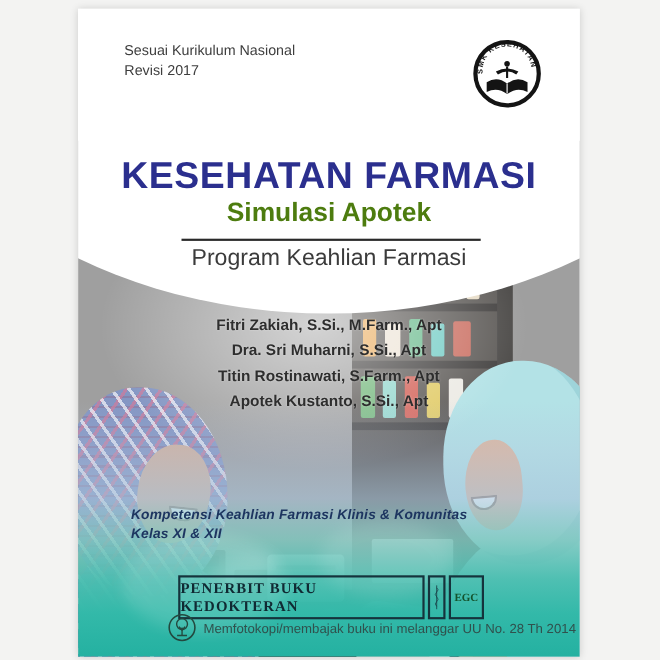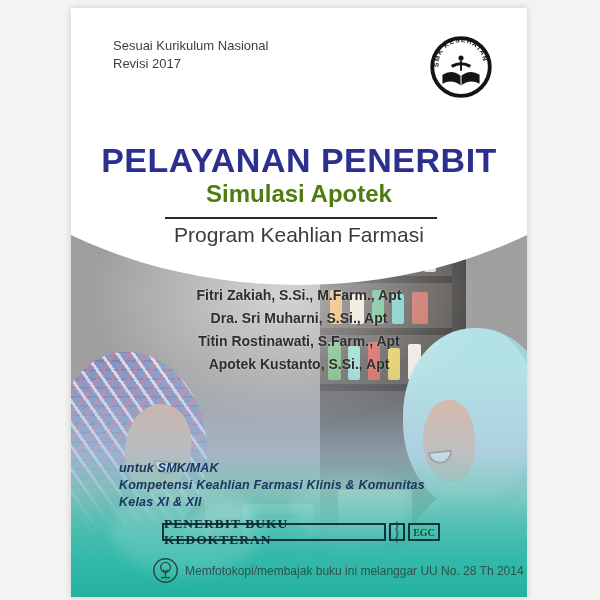--- a/index.html
+++ b/index.html
@@ -79,21 +79,21 @@
   .emblem{position:absolute;right:34px;top:27px;width:64px;height:64px;}
   .title{position:absolute;left:0;right:0;top:133px;text-align:center;font-size:34px;font-weight:bold;
     letter-spacing:.5px;}
   .subtitle{position:absolute;left:0;right:0;top:172px;text-align:center;font-size:24px;font-weight:bold;}
   .rule{position:absolute;left:94px;top:209px;width:272px;height:2px;background:#2a2a2a;}
   .program{position:absolute;left:0;right:0;top:215px;text-align:center;font-size:21px;color:#3b3b3b;}
   .authors{position:absolute;left:0;right:0;top:276px;text-align:center;font-size:14px;font-weight:bold;
     line-height:23px;color:#2e2e2e;text-shadow:0 0 2px rgba(255,255,255,.45);}
   .audience{position:absolute;left:48px;top:452px;font-size:12.5px;font-weight:bold;font-style:italic;
     line-height:17px;letter-spacing:.2px;}
-  .pubbar{position:absolute;left:91px;top:515px;display:flex;gap:3px;align-items:stretch;height:18px;}
+  .pubbar{position:absolute;left:91px;top:515px;display:flex;gap:3px;align-items:stretch;height:40px;}
   .pubbar .bx{border:2px solid #15333c;display:flex;align-items:center;justify-content:center;box-sizing:border-box;}
   .pub-name{width:224px;font-family:"Liberation Serif",serif;font-weight:bold;font-size:13.5px;
     letter-spacing:1px;color:#102a33;}
   .pub-snake{width:16px;}
   .pub-egc{width:32px;font-family:"Liberation Serif",serif;font-weight:bold;font-size:10px;color:#14532d;}
   .legal{position:absolute;left:81px;top:549px;display:flex;align-items:center;gap:6px;}
   .legal-logo{width:27px;height:27px;flex:0 0 auto;}
   .legal-text{font-size:12px;color:#30514d;}
 </style>
 </head>
@@ -174,34 +174,33 @@
         <text font-size="10.5" font-weight="bold" fill="#141414" letter-spacing="1.5">
           <textPath href="#embArc" startOffset="6%">SMK KESEHATAN</textPath>
         </text>
         <circle cx="50" cy="36" r="4" fill="#141414"></circle>
         <path d="M48.5,40 h3 v16 h-3 z" fill="#141414"></path>
         <path d="M34,47 Q50,38 66,47 L63,51 Q50,43 37,51 Z" fill="#141414"></path>
         <path d="M21,62 q15,-9 29,2 q14,-11 29,-2 l0,14 q-15,-8 -29,3 q-14,-11 -29,-3 z" fill="#141414"></path>
         <path d="M50,64 v14" stroke="#fff" stroke-width="1.6"></path>
       </svg>
 
-      <div class="title" style="color: rgb(43, 47, 142);">PELAYANAN PENERBIT</div>
+      <div class="title" style="color: rgb(43, 47, 142);">KESEHATAN FARMASI</div>
       <div class="subtitle" style="color: #4d7c0f;">Simulasi Apotek</div>
       <div class="rule"></div>
       <div class="program">Program Keahlian Farmasi</div>
 
       <div class="authors">
         <div>Fitri Zakiah, S.Si., M.Farm., Apt</div>
         <div>Dra. Sri Muharni, S.Si., Apt</div>
         <div>Titin Rostinawati, S.Farm., Apt</div>
         <div>Apotek Kustanto, S.Si., Apt</div>
       </div>
 
       <div class="audience" style="color: rgb(29, 53, 96);">
-        <div>untuk SMK/MAK</div>
         <div>Kompetensi Keahlian Farmasi Klinis &amp; Komunitas</div>
         <div>Kelas XI &amp; XII</div>
       </div>
 
       <div class="pubbar">
         <div class="bx pub-name">PENERBIT BUKU KEDOKTERAN</div>
         <div class="bx pub-snake">
           <svg viewBox="0 0 20 60" width="12" height="26">
             <path d="M10,5 L10,55" stroke="#15333c" stroke-width="1.6" fill="none"></path>
             <path d="M10,10 q6,4 0,9 q-6,5 0,10 q6,5 0,10 q-6,5 0,10" stroke="#15333c" stroke-width="1.4" fill="none"></path>

